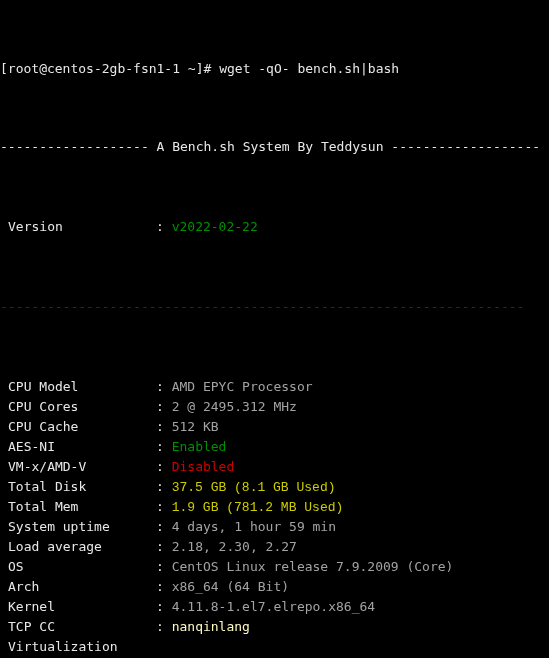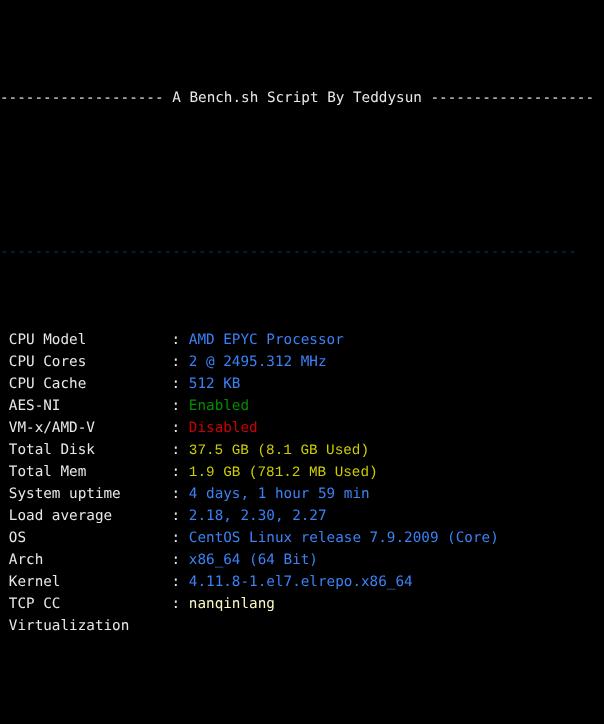--- a/index.html
+++ b/index.html
@@ -30,38 +30,39 @@
   .first-line { height: 17px; line-height: 17px; }
   .sep {
     color: #0a2f6e;
     height: 20px;
     line-height: 20px;
     white-space: pre;
     overflow: hidden;
   }
   .sep-hdr { color: #e8e8e8; }
   .w   { color: #e8e8e8; }
-  .cy  { color: #3b82f6; }
+  .cy  { color: #a3a3a3; }
   .dgr { color: #008f00; }
   .rd  { color: #cd0000; }
   .yl  { color: #cdcd00; font-family: Liberation Mono, monospace; }
   .ol  { color: #fef9c3; }
   .lbl { color: #e8e8e8; }
   .col-lbl { display: inline-block; width: 148px; }
   .ind { display: inline-block; width: 8px; }
 </style>
 </head>
 <body>
 
 <div class="term">
 
+  <div class="line first-line w">[root@centos-2gb-fsn1-1 ~]# wget -qO- bench.sh|bash</div>
 
-  <div class="line sep-hdr"><span>-------------------</span><span> A Bench.sh Script By Teddysun </span><span>-------------------</span></div>
+  <div class="line sep-hdr"><span>-------------------</span><span> A Bench.sh System By Teddysun </span><span>-------------------</span></div>
 
-  <div id="script-info"></div>
+  <div id="script-info"><div class="line"><span class="ind"> </span><span class="col-lbl lbl">Version</span><span class="w">: </span><span class="dgr">v2022-02-22</span></div></div>
 
   <div class="sep">-------------------------------------------------------------------</div>
 
   <div id="system-info"><div class="line"><span class="ind"> </span><span class="col-lbl lbl">CPU Model</span><span class="w">: </span><span class="cy">AMD EPYC Processor</span></div><div class="line"><span class="ind"> </span><span class="col-lbl lbl">CPU Cores</span><span class="w">: </span><span class="cy">2 @ 2495.312 MHz</span></div><div class="line"><span class="ind"> </span><span class="col-lbl lbl">CPU Cache</span><span class="w">: </span><span class="cy">512 KB</span></div><div class="line"><span class="ind"> </span><span class="col-lbl lbl">AES-NI</span><span class="w">: </span><span class="dgr">Enabled</span></div><div class="line"><span class="ind"> </span><span class="col-lbl lbl">VM-x/AMD-V</span><span class="w">: </span><span class="rd">Disabled</span></div><div class="line"><span class="ind"> </span><span class="col-lbl lbl">Total Disk</span><span class="w">: </span><span class="yl">37.5 GB (8.1 GB Used)</span></div><div class="line"><span class="ind"> </span><span class="col-lbl lbl">Total Mem</span><span class="w">: </span><span class="yl">1.9 GB (781.2 MB Used)</span></div><div class="line"><span class="ind"> </span><span class="col-lbl lbl">System uptime</span><span class="w">: </span><span class="cy">4 days, 1 hour 59 min</span></div><div class="line"><span class="ind"> </span><span class="col-lbl lbl">Load average</span><span class="w">: </span><span class="cy">2.18, 2.30, 2.27</span></div><div class="line"><span class="ind"> </span><span class="col-lbl lbl">OS</span><span class="w">: </span><span class="cy">CentOS Linux release 7.9.2009 (Core)</span></div><div class="line"><span class="ind"> </span><span class="col-lbl lbl">Arch</span><span class="w">: </span><span class="cy">x86_64 (64 Bit)</span></div><div class="line"><span class="ind"> </span><span class="col-lbl lbl">Kernel</span><span class="w">: </span><span class="cy">4.11.8-1.el7.elrepo.x86_64</span></div><div class="line"><span class="ind"> </span><span class="col-lbl lbl">TCP CC</span><span class="w">: </span><span class="ol">nanqinlang</span></div><div class="line"><span class="ind"> </span><span class="col-lbl lbl">Virtualization</span></div></div>
 
   
 
   
 
   

